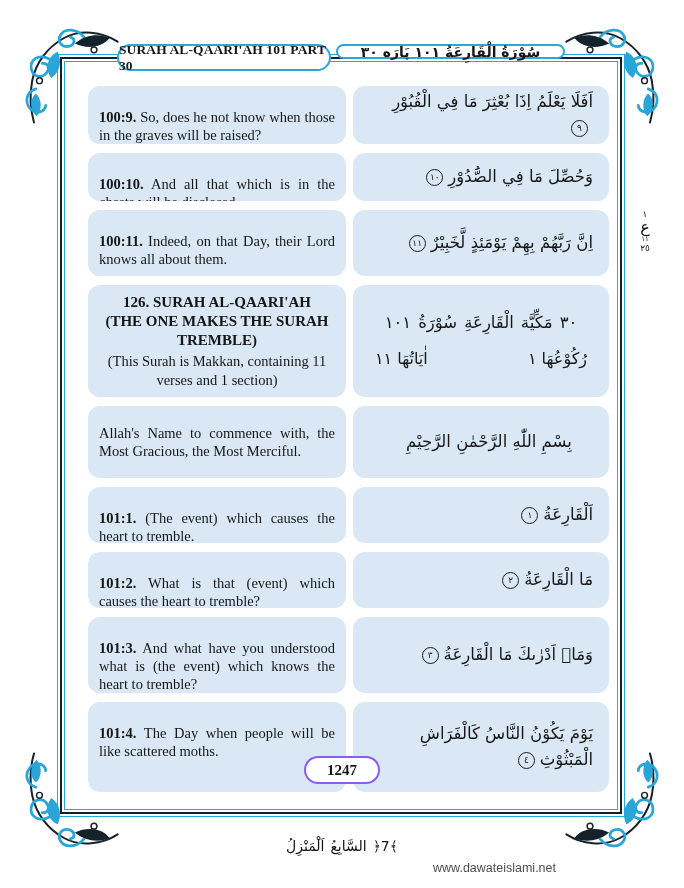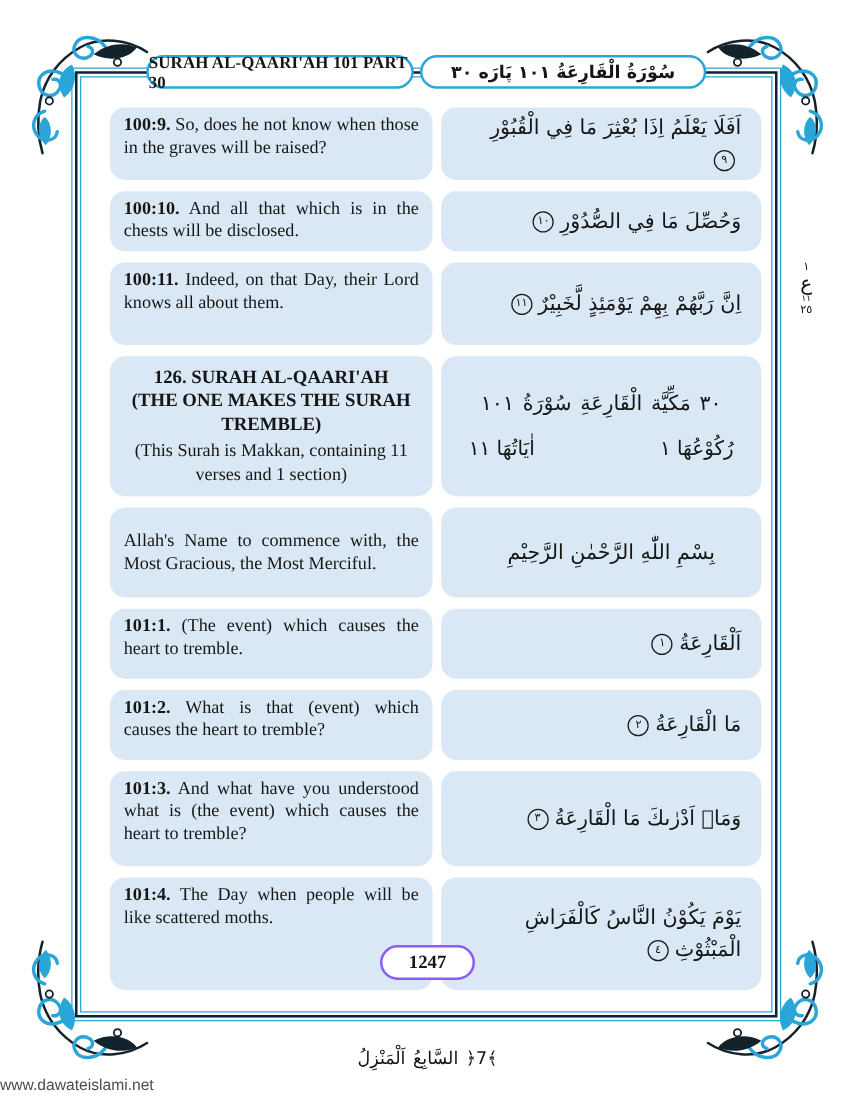--- a/index.html
+++ b/index.html
@@ -18,28 +18,28 @@
   .corner svg{width:100%;height:100%;}
   .corner.tl{left:24px;top:28px;}
   .corner.tr{right:24px;top:28px;transform:scaleX(-1);}
   .corner.bl{left:24px;bottom:40px;transform:scaleY(-1);}
   .corner.br{right:24px;bottom:40px;transform:scale(-1,-1);}
 
   
   .pill{position:absolute;box-sizing:border-box;background:#fff;border:2px solid #2ba6d9;
         border-radius:14px;display:flex;align-items:center;justify-content:center;z-index:5;}
   .pill-en{left:117px;top:44px;width:214px;height:27px;font-weight:bold;font-size:13.5px;letter-spacing:.1px;}
-  .pill-ar{left:336px;top:44px;width:229px;height:27px;font-family:"DejaVu Sans",sans-serif;
+  .pill-ar{left:336px;top:44px;width:229px;height:15px;font-family:"DejaVu Sans",sans-serif;
            font-size:14px;direction:rtl;font-weight:bold;}
 
   
   .content{position:absolute;left:88px;top:86px;width:521px;}
   .row{display:flex;margin-bottom:9px;}
   .en-box{box-sizing:border-box;width:258px;margin-right:7px;background:#d9e8f4;border-radius:12px;
-          padding:5px 11px;font-size:14.5px;line-height:18px;text-align:justify;overflow:hidden;}
+          padding:22px 11px;font-size:14.5px;line-height:18px;text-align:justify;overflow:hidden;}
   .en-box .ref{font-weight:bold;}
   .ar-box{box-sizing:border-box;width:256px;background:#d9e8f4;border-radius:12px;
           display:flex;align-items:center;overflow:hidden;
           font-family:"DejaVu Sans",sans-serif;font-size:16.5px;line-height:1.55;}
   .ar-inner{width:100%;direction:rtl;text-align:right;padding:0 16px;}
   .ayah-circle{display:inline-flex;align-items:center;justify-content:center;width:15px;height:15px;
                border:1.3px solid #1a1a1a;border-radius:50%;font-size:9px;line-height:1;
                vertical-align:middle;margin:0 5px;}
 
   
@@ -58,21 +58,21 @@
   .ruku-ain{font-size:16px;}
   .ruku-small{font-size:7px;}
   .ruku-bottom{font-size:9px;}
 
   
   .page-num-pill{position:absolute;left:304px;top:756px;width:76px;height:28px;background:#fff;
                  border:2px solid #8b5cf6;border-radius:15px;display:flex;align-items:center;
                  justify-content:center;font-size:15px;font-weight:bold;z-index:5;box-sizing:border-box;}
   .manzil{position:absolute;left:0;top:838px;width:684px;display:flex;direction:ltr;
           justify-content:center;gap:6px;font-family:"DejaVu Sans",sans-serif;font-size:14px;color:#111;align-items:flex-end;}
-  .website{position:absolute;left:0;top:861px;width:556px;text-align:left;
+  .website{position:absolute;left:0;top:861px;width:556px;text-align:right;
            font-family:"Liberation Sans",sans-serif;font-size:12.5px;color:#4d4d4d;}
 </style>
 </head>
 <body>
 
 <div class="page">
 
   <div class="frame frame-a"></div>
   <div class="frame frame-b"></div>
   <div class="frame frame-c"></div>
@@ -223,21 +223,21 @@
         <span>What is that (event) which causes the heart to tremble?</span>
       </div>
       <div class="ar-box">
         <div class="ar-inner"><span>مَا الْقَارِعَةُ</span><span class="ayah-circle">٢</span></div>
       </div>
     </div>
 
     <div class="row" style="height:76px">
       <div class="en-box">
         <span class="ref">101:3.</span>
-        <span>And what have you understood what is (the event) which causes the heart to tremble?</span>
+        <span>And what have you understood what is (the event) which knows the heart to tremble?</span>
       </div>
       <div class="ar-box">
         <div class="ar-inner"><span>وَمَاۤ اَدْرٰىكَ مَا الْقَارِعَةُ</span><span class="ayah-circle">٣</span></div>
       </div>
     </div>
 
     <div class="row" style="height:90px">
       <div class="en-box">
         <span class="ref">101:4.</span>
         <span>The Day when people will be like scattered moths.</span>

